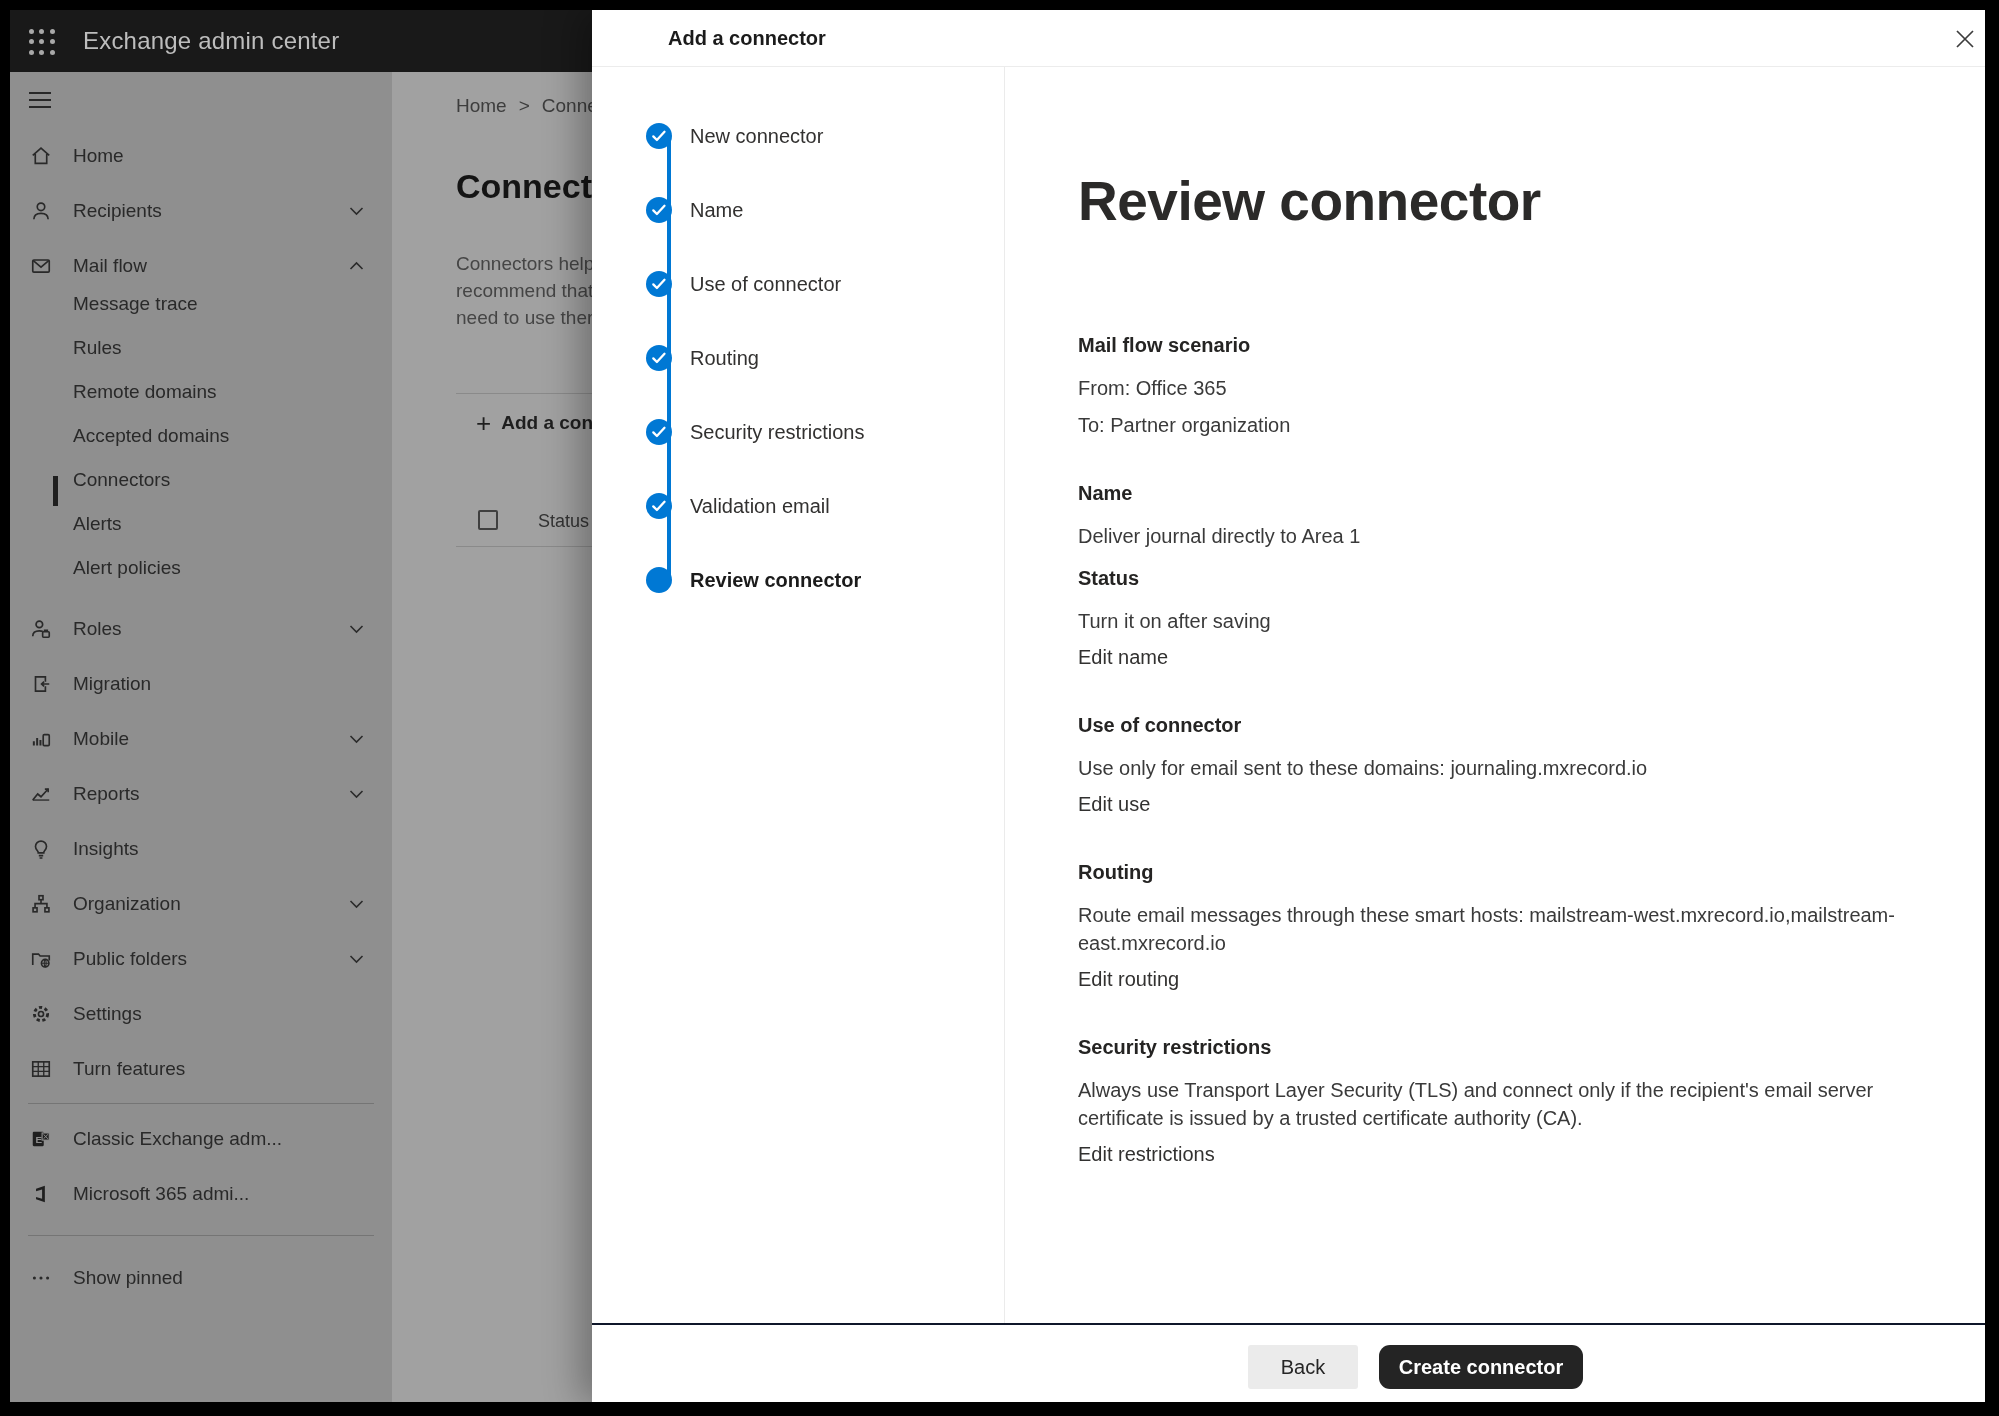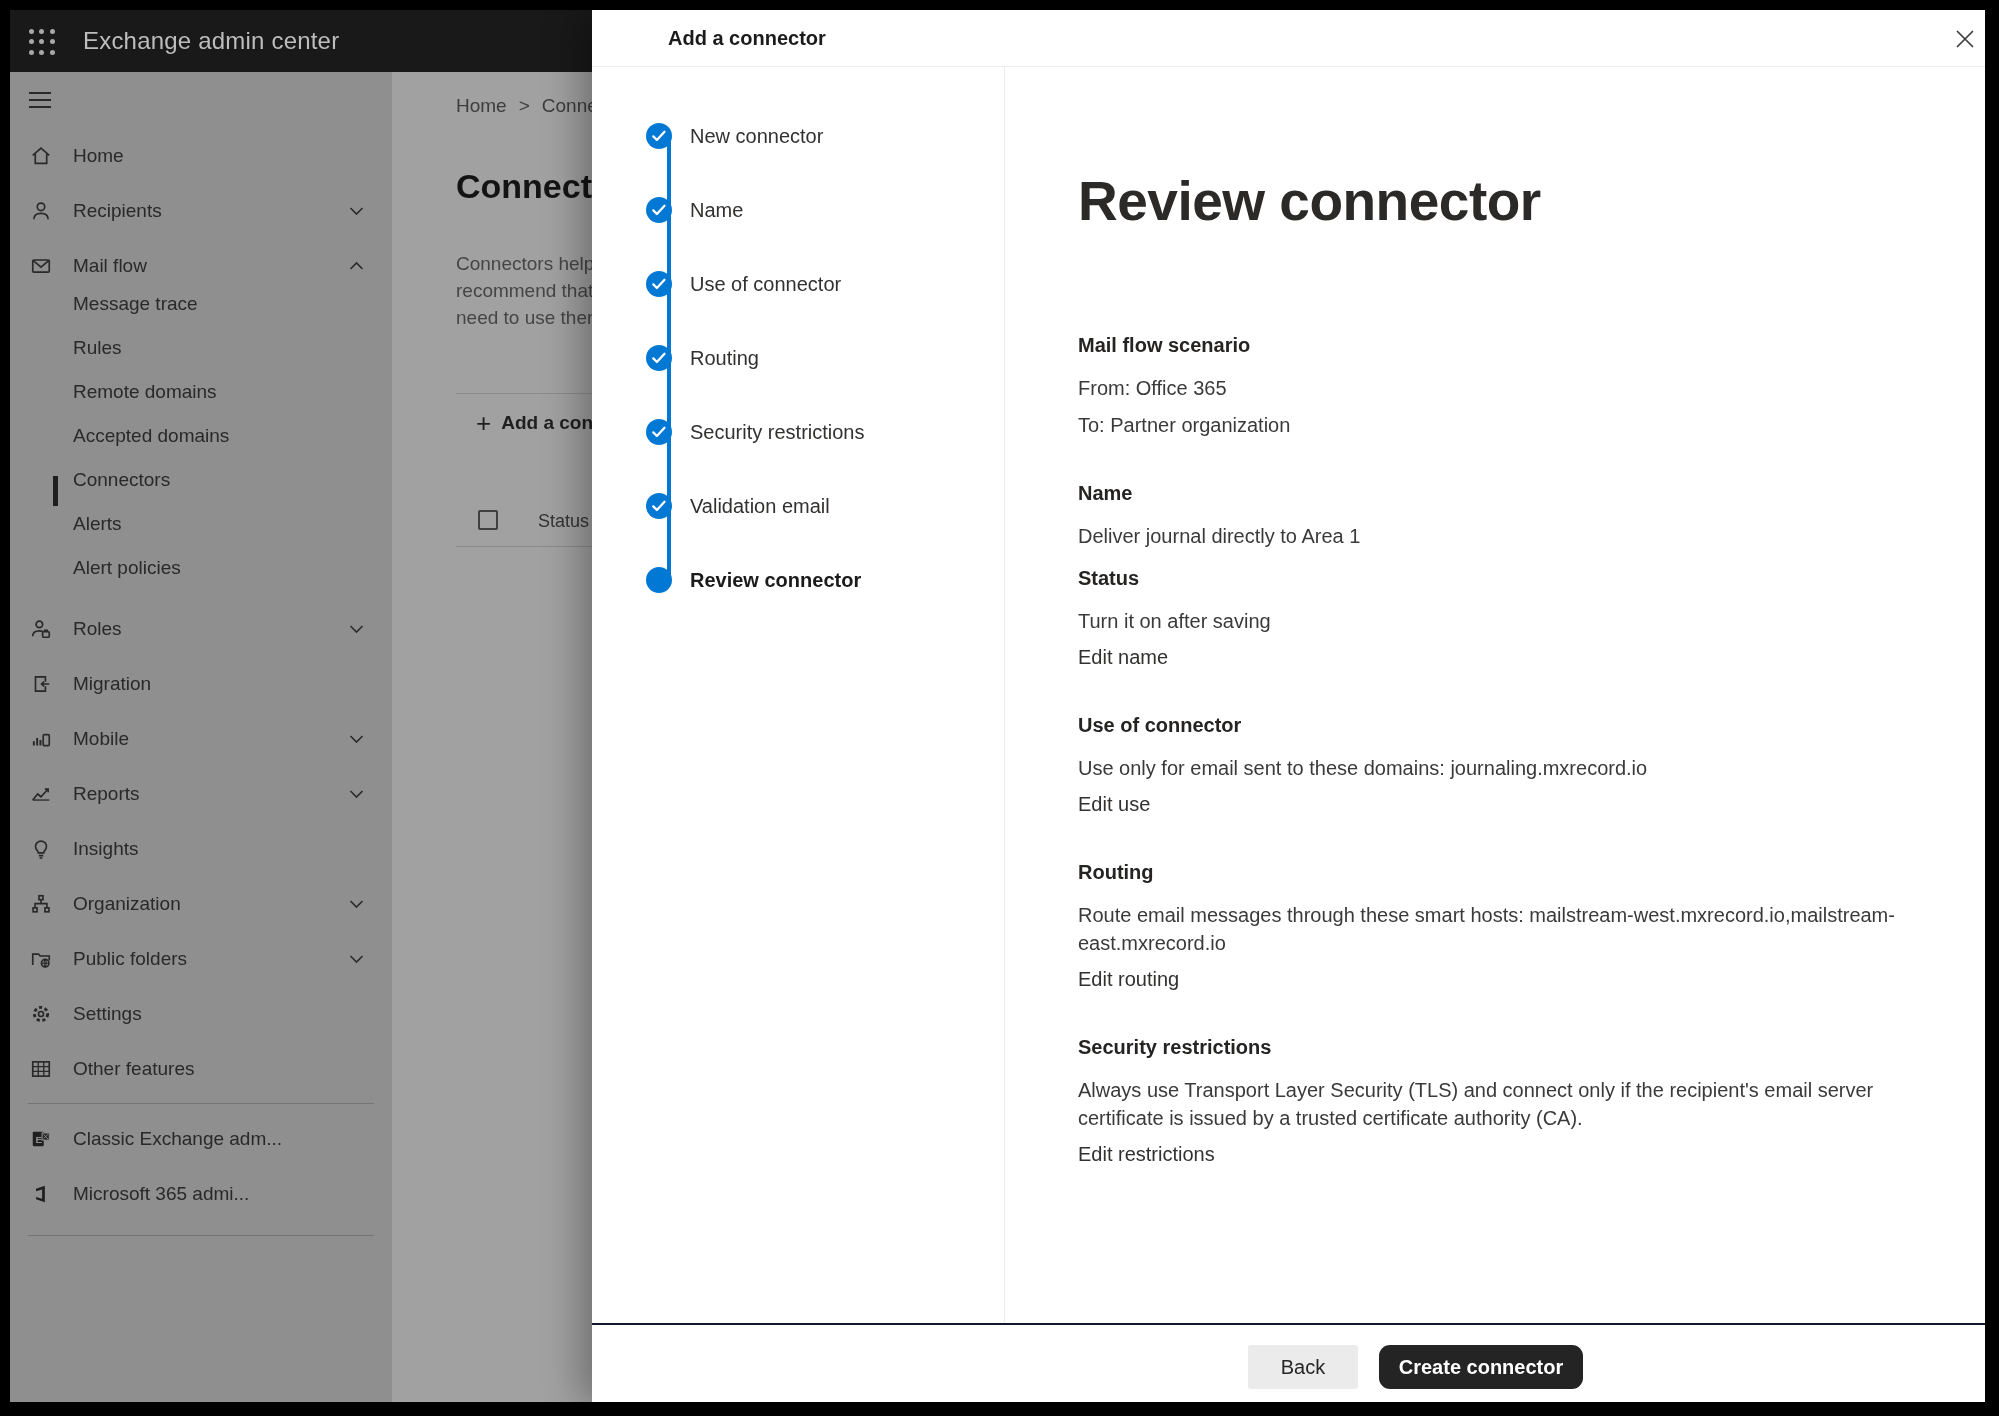--- a/index.html
+++ b/index.html
@@ -277,21 +277,21 @@
       <span class="sb-label">Settings</span>
     </div>
 
     <div class="sb-item">
       <span class="sb-ic">
         <svg class="line-ic" width="22" height="22" viewBox="0 0 20 20">
             <rect x="2.5" y="3.5" width="15" height="13"></rect>
             <path d="M2.5 7.8h15M2.5 12.2h15M7.5 3.5v13M12.5 3.5v13" stroke-width="1.2"></path>
           </svg>
         </span>
-      <span class="sb-label">Other features</span>
+      <span class="sb-label">Turn features</span>
     </div>
 
     <div class="sb-divider"></div>
 
     <div class="sb-item">
       <span class="sb-ic">
         <svg width="22" height="22" viewBox="0 0 20 20">
             <rect x="2.5" y="3.5" width="10" height="13" rx="1" fill="#1f1f1f"></rect>
             <text x="5" y="13.4" font-size="9" font-weight="bold" fill="#8f8f8f" font-family="Liberation Sans,sans-serif">E</text>
             <rect x="11" y="4.5" width="6.5" height="6.5" fill="#1f1f1f" stroke="#8f8f8f" stroke-width="1"></rect>
@@ -305,20 +305,30 @@
       <span class="sb-ic">
         <svg width="22" height="22" viewBox="0 0 20 20">
             <path d="M5.5 5.2 13.5 2.5v15L5.5 14.8v-2l5.5 1.5V6l-5.5 1.4z" fill="#1f1f1f"></path>
           </svg>
         </span>
       <span class="sb-label">Microsoft 365 admi...</span>
     </div>
 
     <div class="sb-divider lower"></div>
 
+    <div class="sb-item">
+      <span class="sb-ic">
+        <svg width="22" height="22" viewBox="0 0 20 20">
+            <circle cx="4" cy="10" r="1.4" fill="#292929"></circle>
+            <circle cx="10" cy="10" r="1.4" fill="#292929"></circle>
+            <circle cx="16" cy="10" r="1.4" fill="#292929"></circle>
+          </svg>
+        </span>
+      <span class="sb-label">Show pinned</span>
+    </div>
   </div>
 
   <div class="bg-page">
     <div class="crumb">
       <span>Home</span>
       <span>&gt;</span>
       <span>Connectors</span>
     </div>
     <div class="bg-title">Connectors</div>
     <div class="bg-par">

